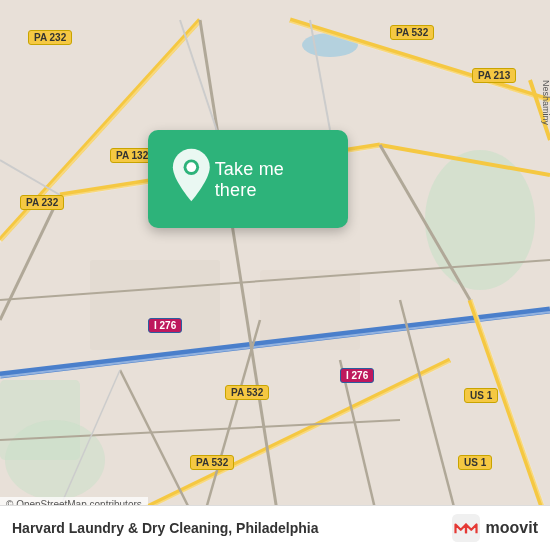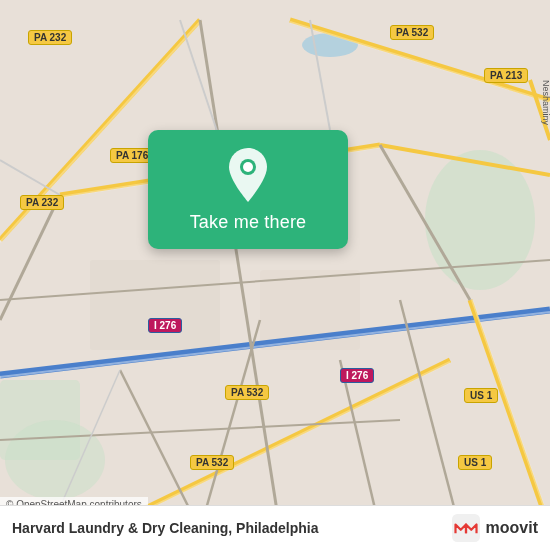--- a/index.html
+++ b/index.html
@@ -89,21 +89,21 @@
 
     
     #take-me-there-card {
       position: absolute;
       top: 130px;
       left: 148px;
       width: 200px;
       background: #2db37a;
       border-radius: 10px;
       display: flex;
-      flex-direction: column;
+      flex-direction: row;
       align-items: center;
       padding: 18px 20px 16px;
       z-index: 20;
       cursor: pointer;
       box-shadow: 0 4px 12px rgba(0,0,0,0.25);
     }
 
     #map-pin-icon {
       width: 48px;
       height: 54px;
@@ -188,22 +188,22 @@
     <line x1="0" y1="420" x2="400" y2="400" stroke="#b0a898" stroke-width="2"></line>
 
     <line x1="60" y1="175" x2="0" y2="140" stroke="#ccc" stroke-width="2"></line>
     <line x1="220" y1="120" x2="180" y2="0" stroke="#ccc" stroke-width="2"></line>
     <line x1="330" y1="110" x2="310" y2="0" stroke="#ccc" stroke-width="2"></line>
     <line x1="120" y1="350" x2="50" y2="510" stroke="#ccc" stroke-width="1.5"></line>
   </svg>
 
   <div class="road-badge" style="left:28px;top:30px;">PA 232</div>
   <div class="road-badge" style="left:390px;top:25px;">PA 532</div>
-  <div class="road-badge" style="left:472px;top:68px;margin-left:12px;">PA 213</div>
-  <div class="road-badge" style="left:110px;top:148px;">PA 176</div>
+  <div class="road-badge" style="left:472px;top:68px;">PA 213</div>
+  <div class="road-badge" style="left:110px;top:148px;">PA 132</div>
   <div class="road-badge" style="left:20px;top:195px;">PA 232</div>
   <div class="road-badge blue" style="left:148px;top:318px;">I 276</div>
   <div class="road-badge" style="left:225px;top:385px;">PA 532</div>
   <div class="road-badge blue" style="left:340px;top:368px;">I 276</div>
   <div class="road-badge" style="left:190px;top:455px;">PA 532</div>
   <div class="road-badge" style="left:464px;top:388px;">US 1</div>
   <div class="road-badge" style="left:458px;top:455px;">US 1</div>
 
   <div style="position:absolute;top:120px;right:4px;font-size:9px;color:#555;transform:rotate(90deg);transform-origin:right center;">Neshaminy</div>
 

